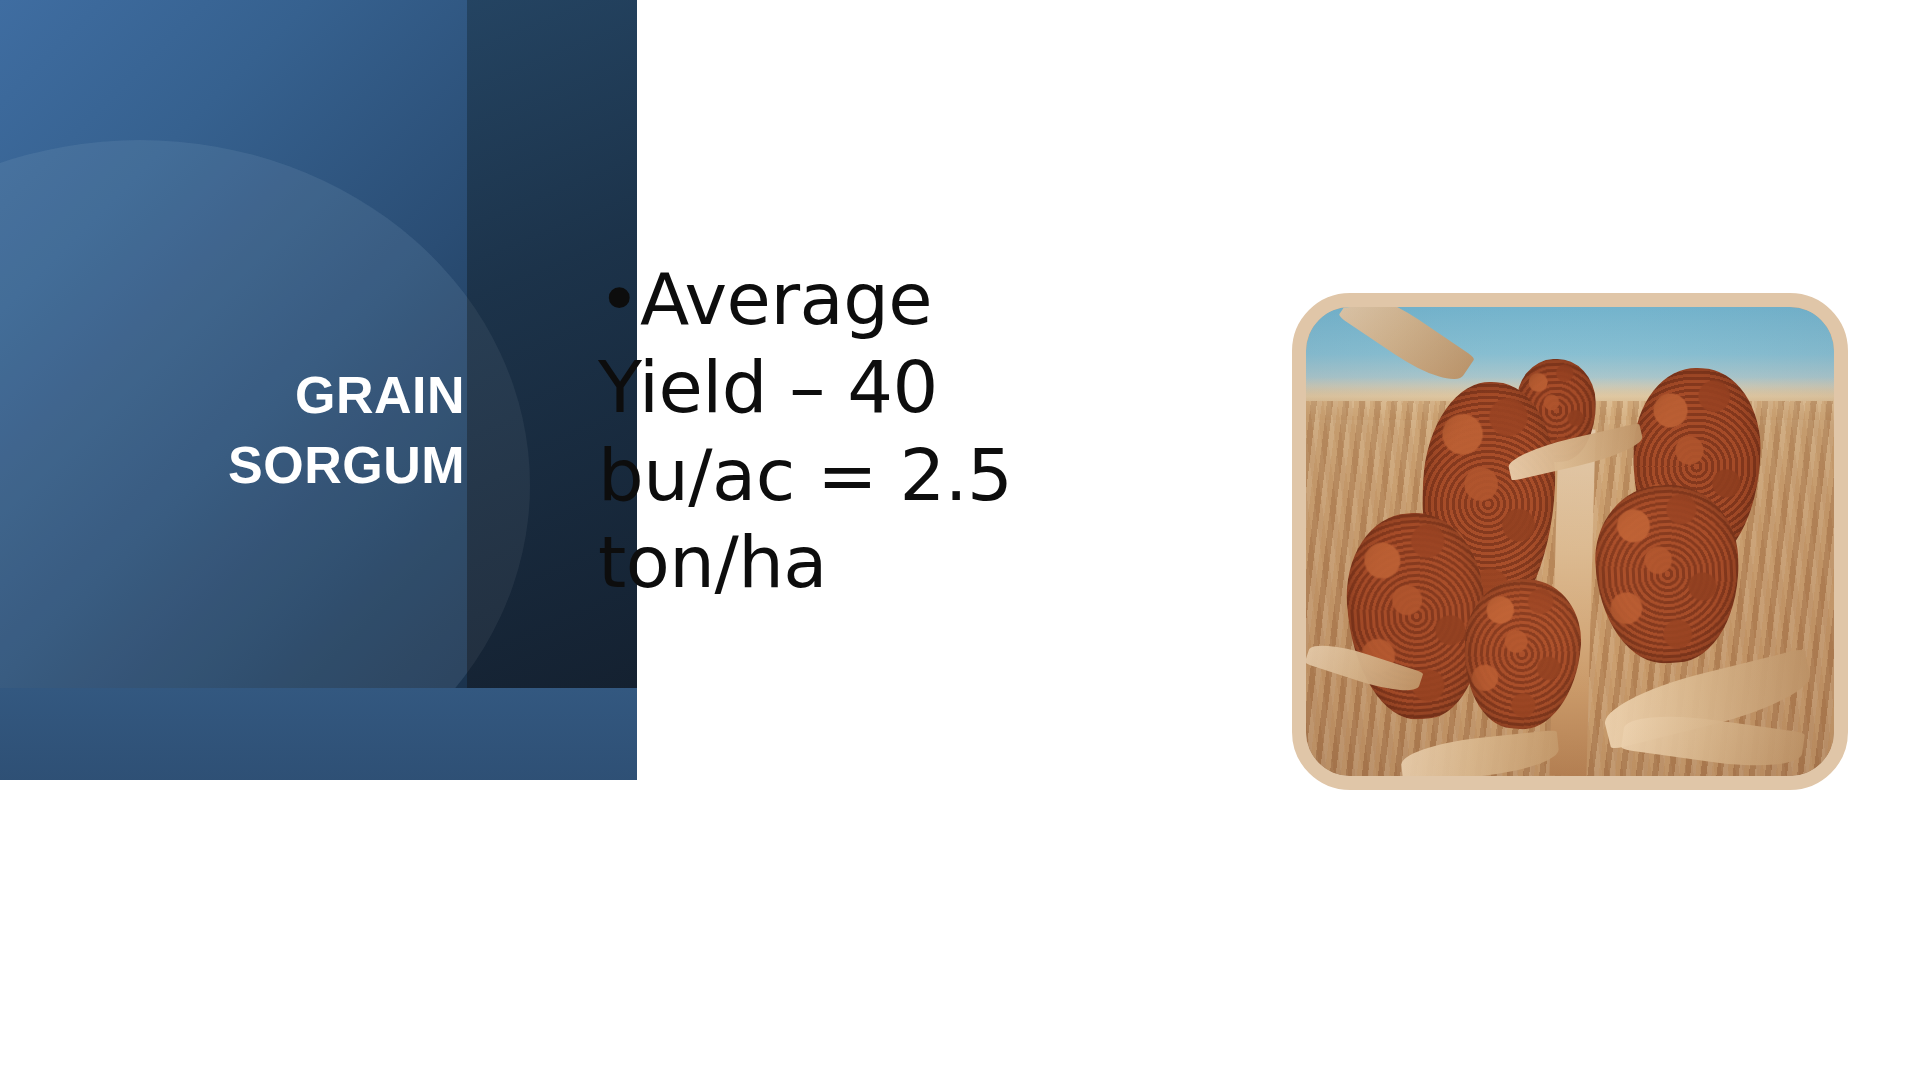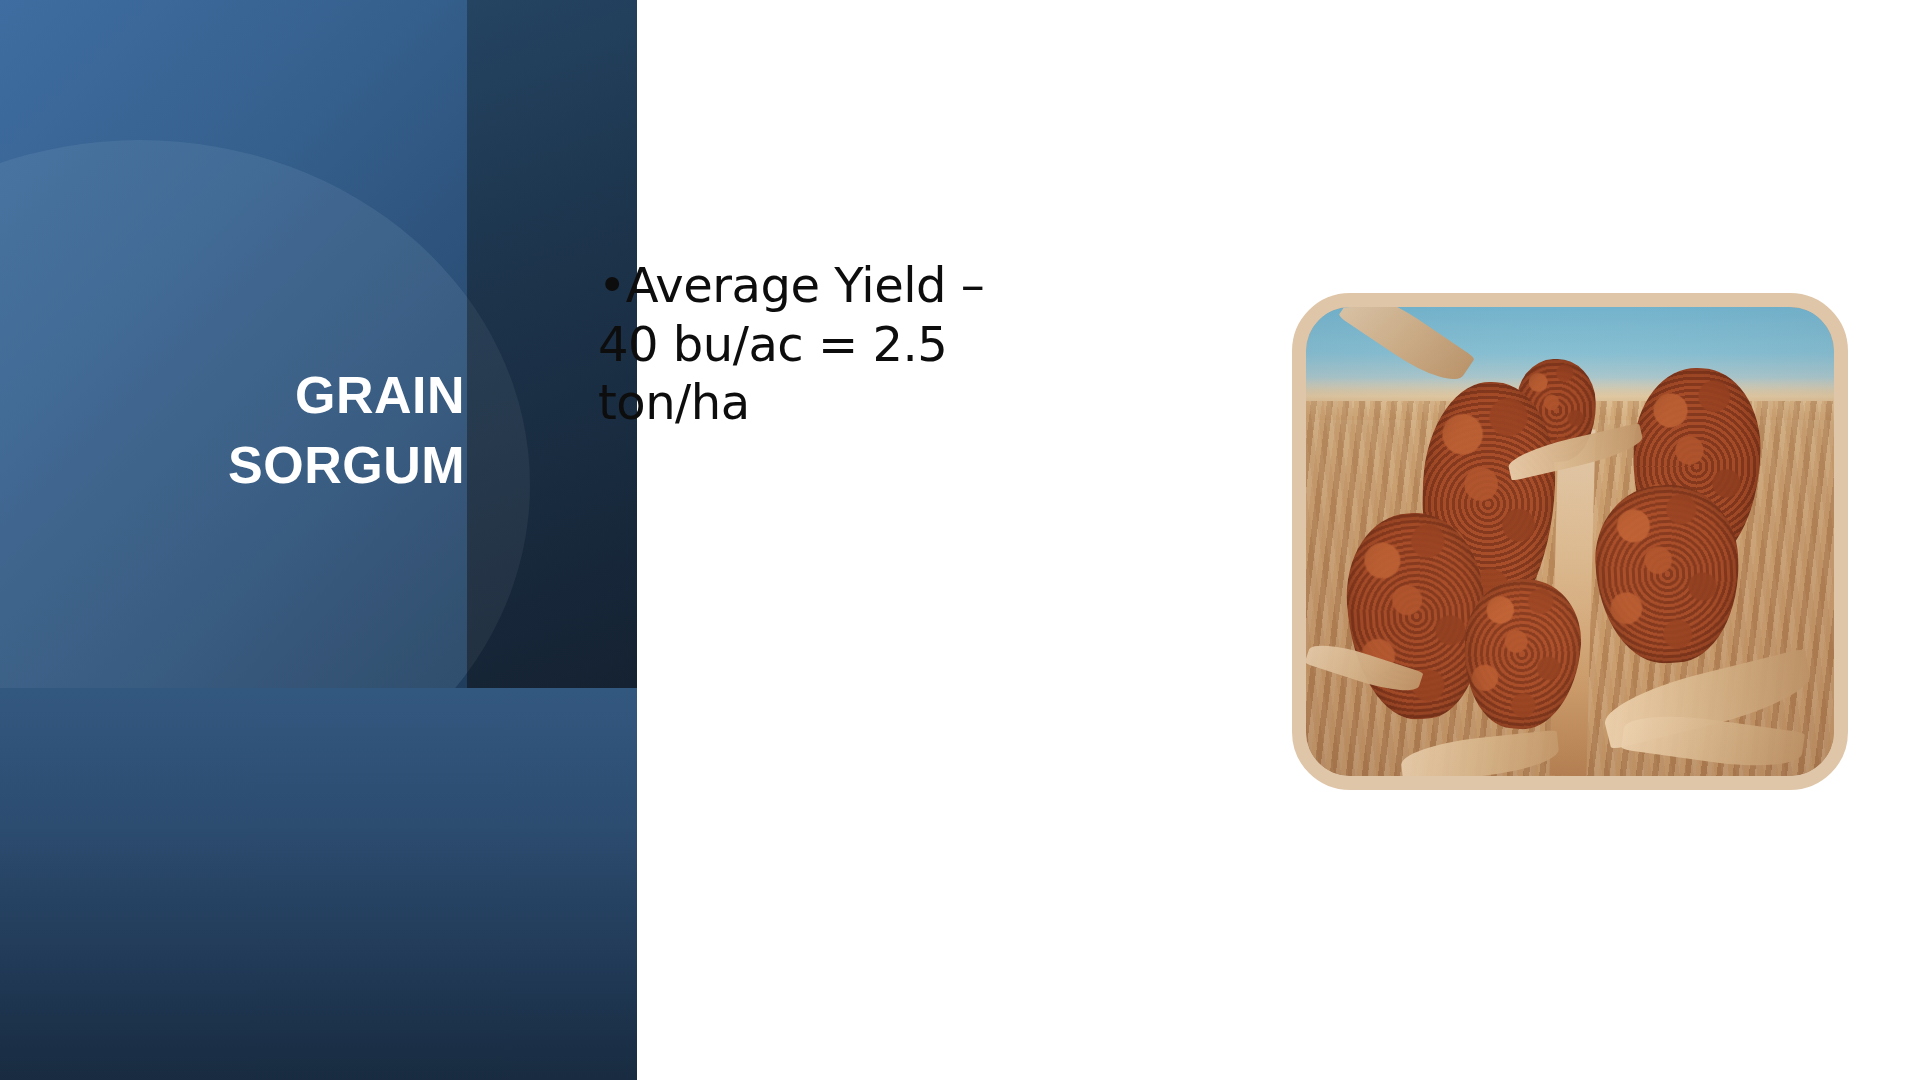--- a/index.html
+++ b/index.html
@@ -21,21 +21,21 @@
     background: #ffffff;
     overflow: hidden;
   }
 
   
   .title-panel {
     position: absolute;
     left: 0;
     top: 0;
     width: 637px;
-    height: 1080px;
+    height: 780px;
     overflow: hidden;
     background: linear-gradient(135deg, #3f6da1 0%, #36618f 22%, #2a4d74 48%, #1e3a59 70%, #15273a 100%);
   }
 
   
   .panel-dark-wedge {
     position: absolute;
     right: 0;
     top: 0;
     width: 170px;
@@ -93,21 +93,21 @@
   }
 
   
   .body-text {
     position: absolute;
     left: 598px;
     top: 256px;
     width: 420px;
     color: #0d0d0d;
     font-family: "DejaVu Sans", sans-serif;
-    font-size: 48px;
+    font-size: 72px;
     line-height: 1.22;
     letter-spacing: -0.5px;
   }
   .body-text .bullet-glyph {
     font-family: "DejaVu Sans", sans-serif;
   }
 
   
   .photo-frame {
     position: absolute;

